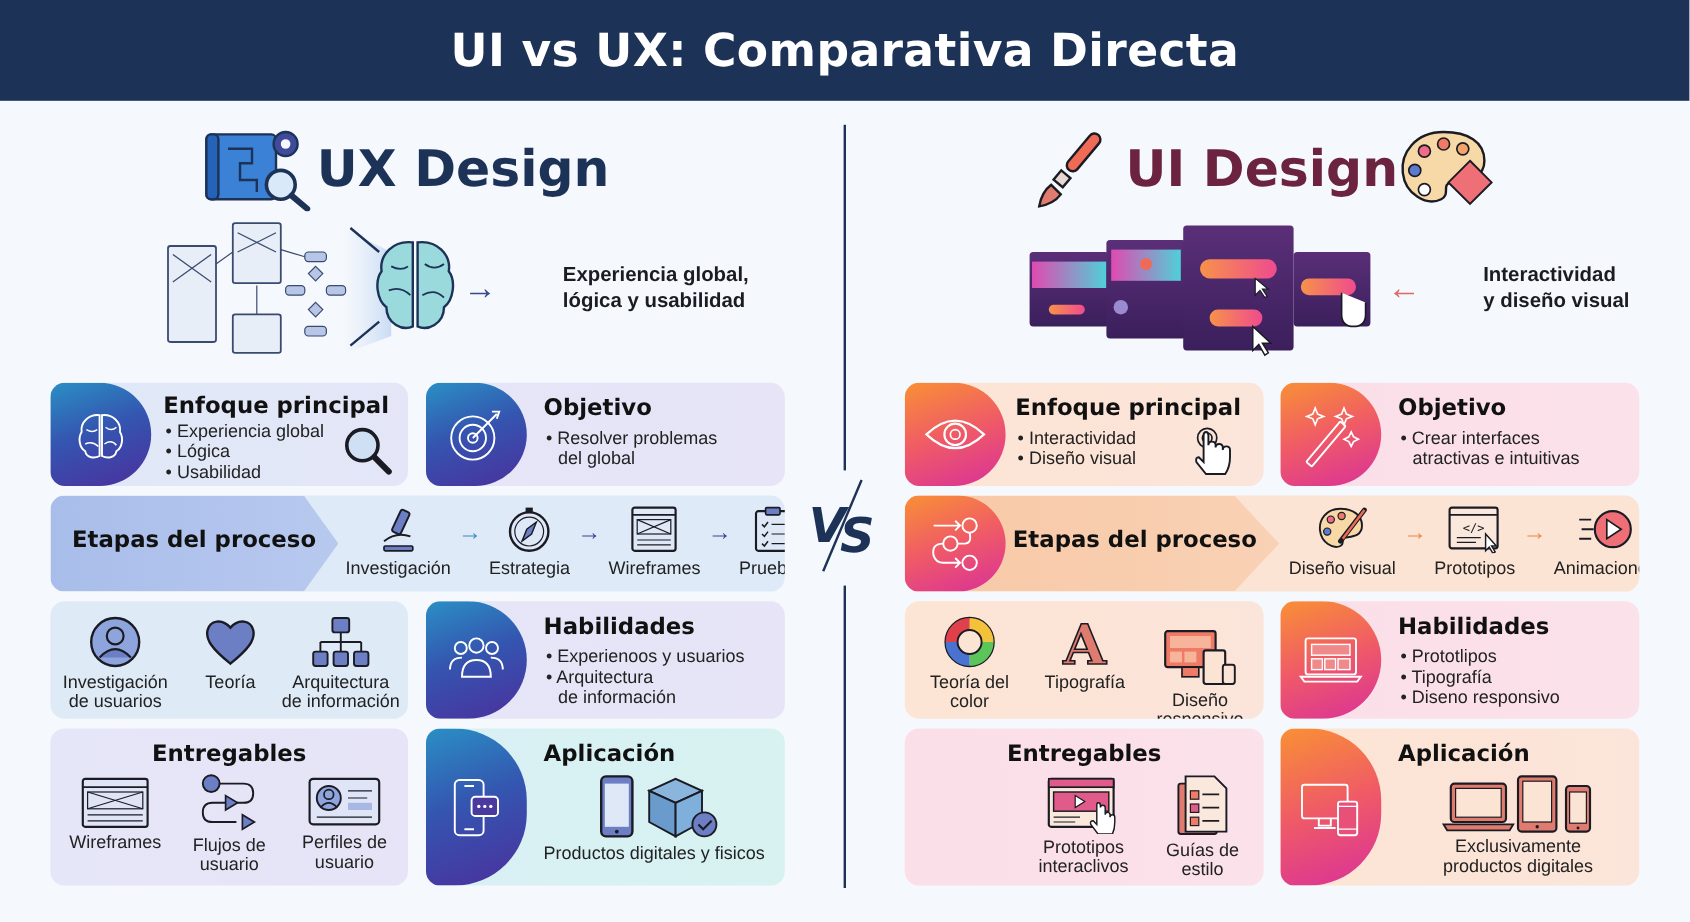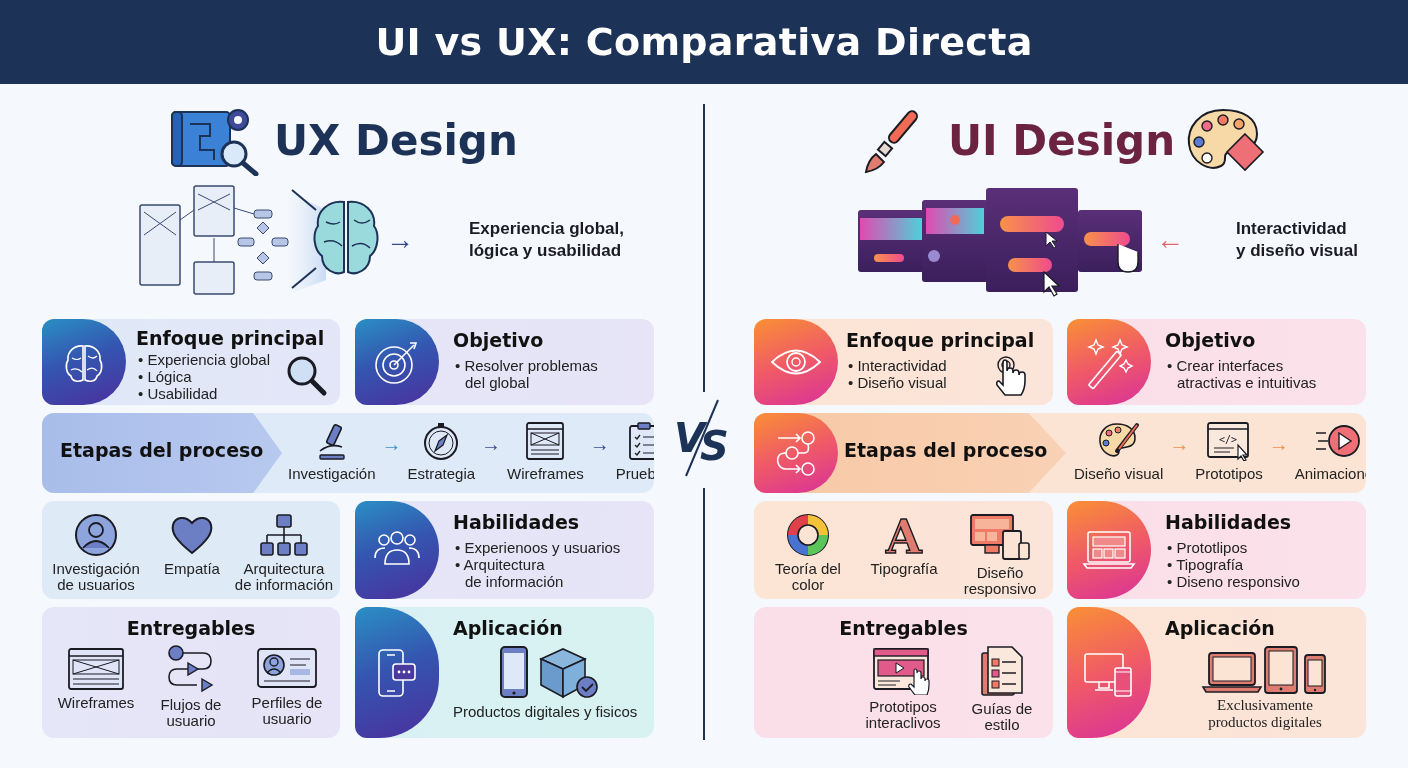--- a/index.html
+++ b/index.html
@@ -20,21 +20,21 @@
     font-family: "DejaVu Sans", sans-serif;
   }
   .divider {
     position: absolute; left: 703px; width: 2px; background: #1d3257;
   }
   .vs {
     position: absolute; left: 670px; top: 398px; width: 70px; height: 80px;
   }
   
   .side-title {
-    position: absolute; display: flex; align-items: center; gap: 10px;
+    position: absolute; display: flex; align-items: center; gap: 0;
     font-family: "DejaVu Sans", sans-serif; font-weight: 700; font-size: 42px;
   }
   .ux-title { left: 168px; top: 104px; color: #1d3257; }
   .ui-title { left: 858px; top: 104px; color: #6b2340; }
   .hero-caption {
     position: absolute; font-weight: 700; font-size: 17px; line-height: 22px;
     color: #1b1b24;
     margin-left: 44px;
   }
   .arrow-glyph { position: absolute; font-size: 28px; line-height: 28px; }
@@ -236,21 +236,21 @@
       <circle cx="22" cy="22" r="20" fill="#8ea4dd" stroke="#1b1b24" stroke-width="2"></circle>
       <circle cx="22" cy="17" r="7" fill="none" stroke="#1b1b24" stroke-width="1.8"></circle>
       <path d="M9 35 q13 -14 26 0" fill="#6c7ec4" stroke="#1b1b24" stroke-width="1.8"></path>
     </svg>
     <span class="lbl"><span>Investigación</span><br><span>de usuarios</span></span>
   </div>
   <div class="item-col" style="left:110px;top:12px;width:80px;">
     <svg width="46" height="44" viewBox="0 0 46 44">
       <path d="M23 40 C8 28 2 20 4 12 C6 4 16 2 23 10 C30 2 40 4 42 12 C44 20 38 28 23 40 Z" fill="#6c7ec4" stroke="#1b1b24" stroke-width="2"></path>
     </svg>
-    <span class="lbl">Empatía</span>
+    <span class="lbl">Teoría</span>
   </div>
   <div class="item-col" style="left:188px;top:12px;width:108px;">
     <svg width="50" height="44" viewBox="0 0 50 44">
       <rect x="18" y="2" width="14" height="12" rx="2" fill="#6c7ec4" stroke="#1b1b24" stroke-width="1.6"></rect>
       <path d="M25 14 v8 M8 22 h34 M8 22 v8 M25 22 v8 M42 22 v8" fill="none" stroke="#1b1b24" stroke-width="1.6"></path>
       <rect x="2" y="30" width="12" height="12" rx="2" fill="#6c7ec4" stroke="#1b1b24" stroke-width="1.6"></rect>
       <rect x="19" y="30" width="12" height="12" rx="2" fill="#6c7ec4" stroke="#1b1b24" stroke-width="1.6"></rect>
       <rect x="36" y="30" width="12" height="12" rx="2" fill="#6c7ec4" stroke="#1b1b24" stroke-width="1.6"></rect>
     </svg>
     <span class="lbl"><span>Arquitectura</span><br><span>de información</span></span>
@@ -491,21 +491,21 @@
       <circle cx="22" cy="22" r="10" fill="#fbe4d3" stroke="#1b1b24" stroke-width="1.6"></circle>
     </svg>
     <span class="lbl"><span>Teoría del</span><br><span>color</span></span>
   </div>
   <div class="item-col" style="left:110px;top:10px;width:80px;">
     <svg width="44" height="46" viewBox="0 0 44 46">
       <text x="4" y="42" font-family="DejaVu Serif, serif" font-size="46" font-weight="700" fill="#e07c6f" stroke="#1b1b24" stroke-width="1.4">A</text>
     </svg>
     <span class="lbl">Tipografía</span>
   </div>
-  <div class="item-col" style="left:196px;top:12px;width:100px;">
+  <div class="item-col" style="left:196px;top:23px;width:100px;">
     <svg width="62" height="48" viewBox="0 0 62 48">
       <rect x="2" y="2" width="42" height="30" rx="2" fill="#ef7b66" stroke="#1b1b24" stroke-width="1.8"></rect>
       <rect x="6" y="6" width="34" height="10" fill="#f7b49a"></rect>
       <rect x="6" y="19" width="10" height="9" fill="#f7b49a"></rect>
         <rect x="18" y="19" width="10" height="9" fill="#f7b49a"></rect>
       <rect x="16" y="32" width="14" height="8" fill="#ef7b66" stroke="#1b1b24" stroke-width="1.4"></rect>
       <rect x="34" y="18" width="18" height="28" rx="2" fill="#fbe4d3" stroke="#1b1b24" stroke-width="1.8"></rect>
       <rect x="50" y="30" width="10" height="16" rx="2" fill="#fbe4d3" stroke="#1b1b24" stroke-width="1.6"></rect>
     </svg>
     <span class="lbl"><span>Diseño</span><br><span>responsivo</span></span>
@@ -575,17 +575,17 @@
     <rect x="8" y="8" width="46" height="32" rx="3" fill="#e07c6f" stroke="#1b1b24" stroke-width="1.8"></rect>
     <rect x="12" y="12" width="38" height="24" fill="#fbe4d3" stroke="#1b1b24" stroke-width="1"></rect>
     <path d="M2 42 h58 l-3 5 h-52z" fill="#e07c6f" stroke="#1b1b24" stroke-width="1.6"></path>
     <rect x="64" y="2" width="32" height="46" rx="3" fill="#e07c6f" stroke="#1b1b24" stroke-width="1.8"></rect>
     <rect x="68" y="6" width="24" height="34" fill="#fbe4d3" stroke="#1b1b24" stroke-width="1"></rect>
     <circle cx="80" cy="44" r="1.4" fill="#1b1b24"></circle>
     <rect x="104" y="10" width="20" height="38" rx="3" fill="#e07c6f" stroke="#1b1b24" stroke-width="1.8"></rect>
     <rect x="107" y="15" width="14" height="26" fill="#fbe4d3" stroke="#1b1b24" stroke-width="1"></rect>
     <circle cx="114" cy="45" r="1.2" fill="#1b1b24"></circle>
   </svg>
-  <div style="position:absolute;left:120px;top:90px;width:156px;text-align:center;font-size:15px;line-height:17px;color:#222;font-family:Liberation Serif, serif;">
+  <div style="position:absolute;left:120px;top:90px;width:156px;text-align:center;font-size:15px;line-height:17px;color:#222;">
     <div>Exclusivamente</div>
     <div>productos digitales</div>
   </div>
 </div>
 
 </body></html>

